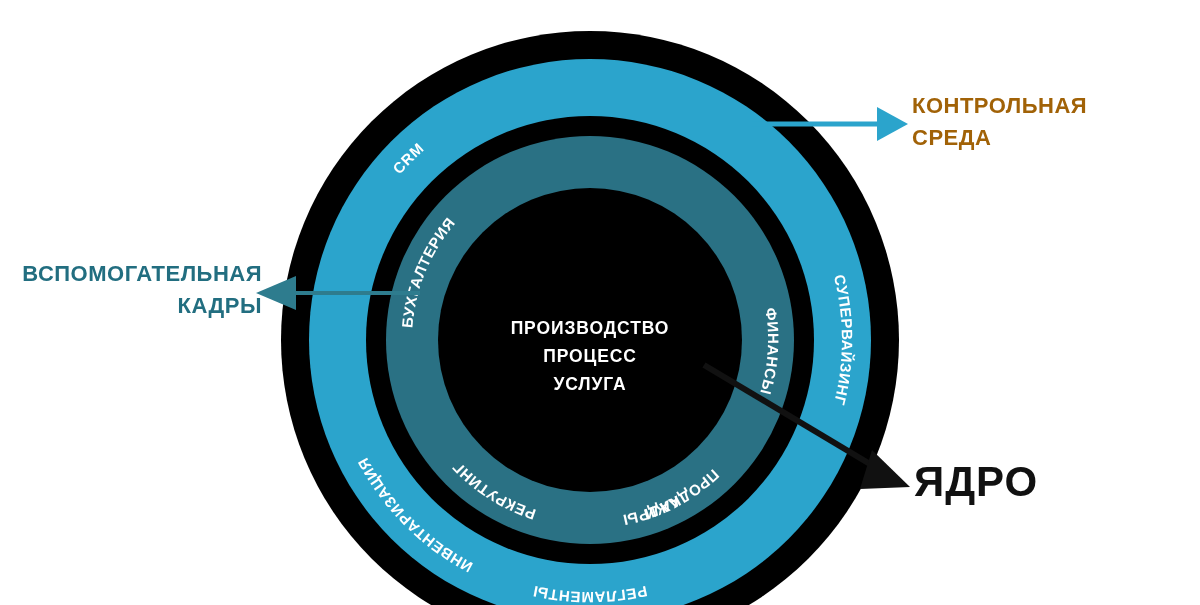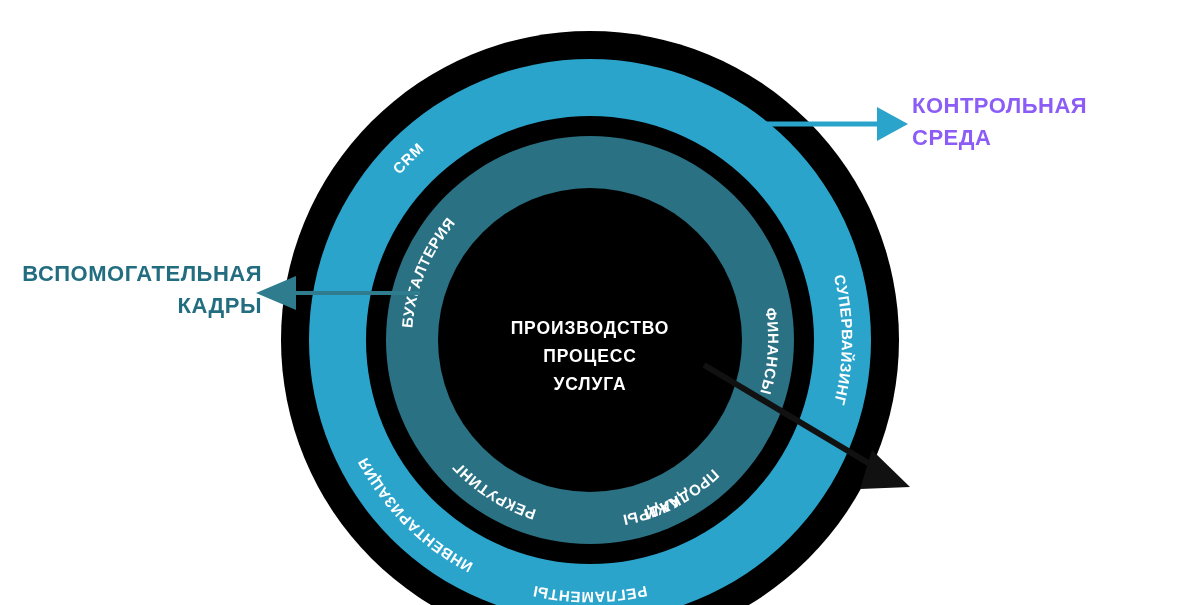--- a/index.html
+++ b/index.html
@@ -48,21 +48,21 @@
     font-family: "Liberation Sans", sans-serif;
     font-weight: bold;
     font-size: 22px;
     line-height: 1.45;
     letter-spacing: 0.5px;
     white-space: pre-line;
   }
   #callout-control {
     left: 912px;
     top: 90px;
-    color: #8b5cf6;
+    color: #a16207;
     text-align: left;
   }
   #callout-support {
     left: 10px;
     top: 258px;
     width: 252px;
     color: #226E80;
     text-align: right;
   }
   #callout-core {
@@ -154,14 +154,15 @@
       <polygon points="872,450 910,487 860,489" fill="#111111"></polygon>
     </g>
   </svg>
 
   <div class="callout" id="callout-control">КОНТРОЛЬНАЯ
 СРЕДА</div>
 
   <div class="callout" id="callout-support">ВСПОМОГАТЕЛЬНАЯ
 КАДРЫ</div>
 
+  <div class="callout" id="callout-core">ЯДРО</div>
 
 </div>
 
 </body></html>

